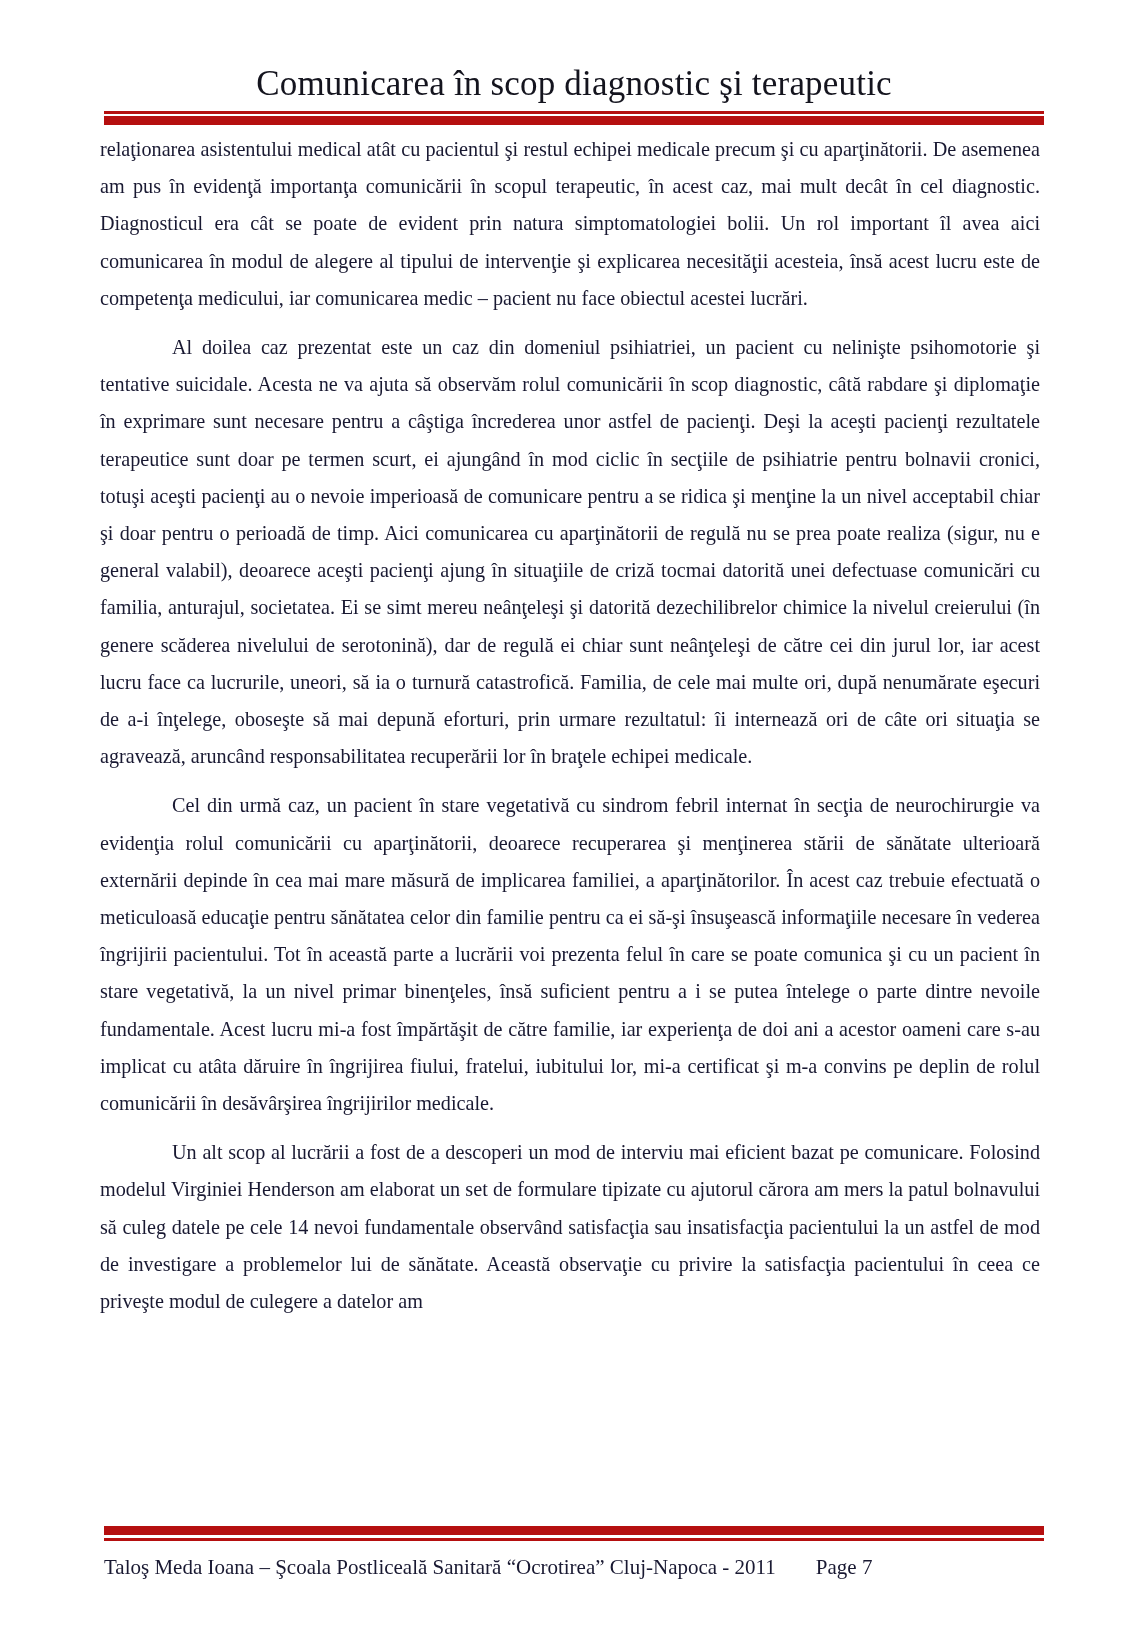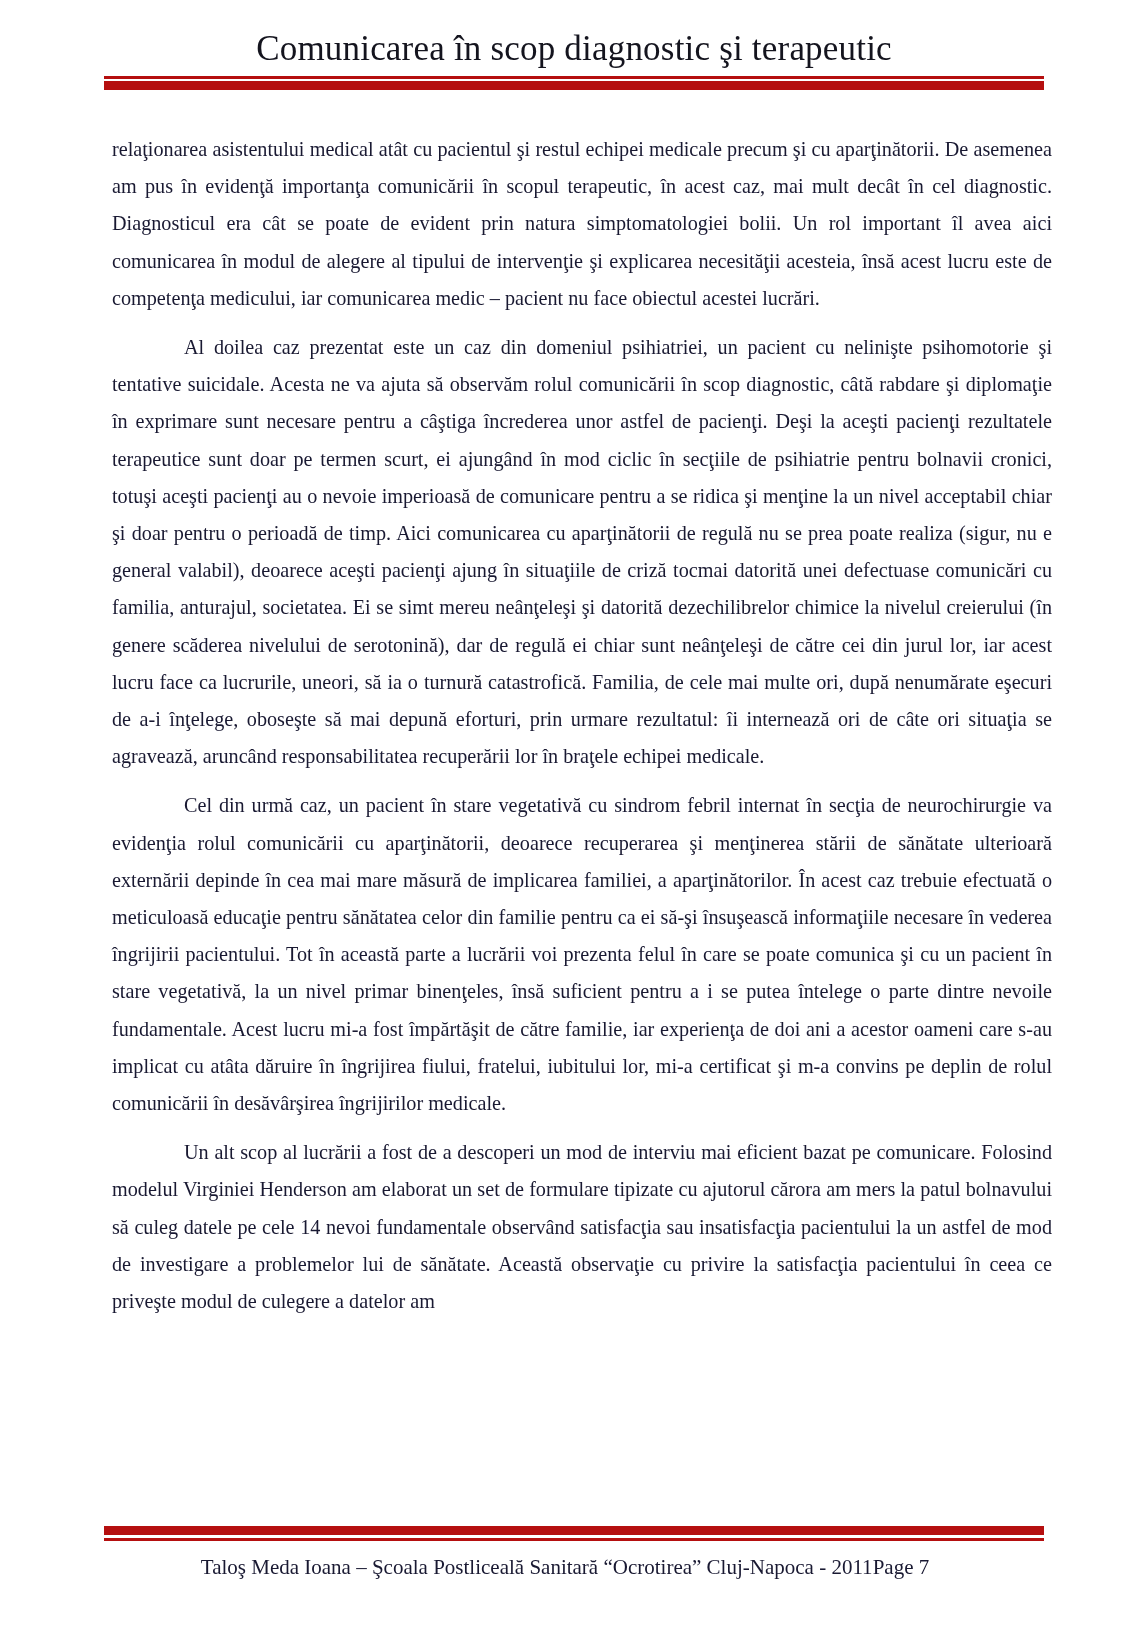--- a/index.html
+++ b/index.html
@@ -22,21 +22,21 @@
     box-sizing: border-box;
     background: #ffffff;
   }
 
   
   .header {
     position: absolute;
     left: 0;
     top: 0;
     width: 1148px;
-    padding-top: 29px;
+    padding-top: 64px;
   }
   .header-title {
     text-align: center;
     font-family: "Liberation Serif", "DejaVu Serif", serif;
     font-size: 35px;
     line-height: 1.12;
     color: #14141e;
     letter-spacing: 0.2px;
     padding: 0 120px;
   }
@@ -55,21 +55,21 @@
   }
   .rule-thick {
     height: 9px;
     background: #b50f0f;
     width: 100%;
   }
 
   
   .content {
     position: absolute;
-    left: 112px;
+    left: 100px;
     top: 131px;
     width: 940px;
   }
   .para {
     margin: 0;
     text-align: justify;
     text-justify: inter-word;
     font-size: 20.2px;
     line-height: 37.2px;
     color: #191932;
@@ -99,29 +99,29 @@
   .footer .rule-gap {
     height: 3px;
     background: #ffffff;
   }
   .footer .rule-thin {
     height: 3px;
     background: #b50f0f;
   }
   .footer-row {
     display: flex;
-    justify-content: center;
+    justify-content: flex-start;
     align-items: baseline;
     margin-top: 14px;
     font-size: 21px;
     color: #191932;
     font-family: "Liberation Serif", "DejaVu Serif", serif;
   }
   .footer-left { white-space: nowrap; }
-  .footer-right { white-space: nowrap; padding-right: 18px; }
+  .footer-right { white-space: nowrap; padding-right: 18px; margin-left: 40px; }
 </style>
 </head>
 <body>
 
 <div class="page">
 
   <div class="header">
     <div class="header-title">Comunicarea în scop diagnostic şi terapeutic</div>
     <div class="header-rules">
       <div class="rule-thin"></div>

